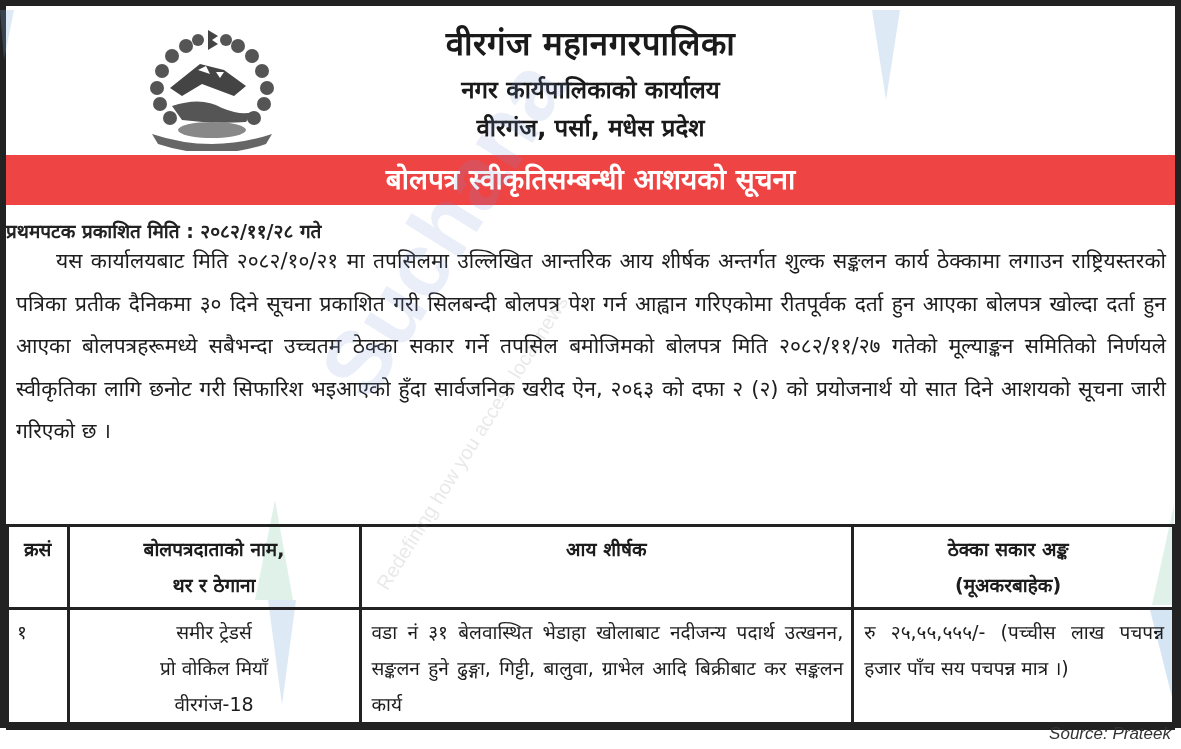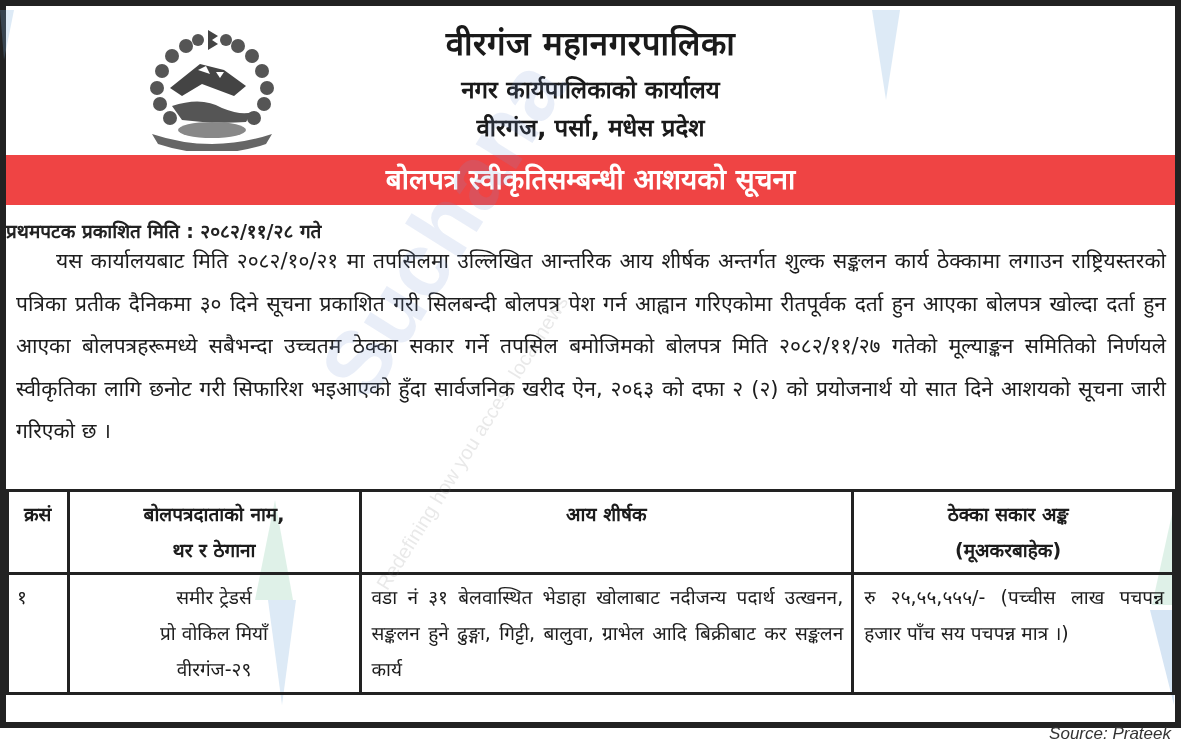--- a/index.html
+++ b/index.html
@@ -13,21 +13,21 @@
     .h1 { top:14px; font-size:33px; letter-spacing:0.5px; }
     .h2 { top:66px; font-size:24px; }
     .h3 { top:104px; font-size:24px; }
     .title-bar { position:absolute; left:6px; top:155px; width:1169px; height:50px; background:#ef4444;
                  color:#ffffff; text-align:center; font-size:28px; font-weight:bold; line-height:50px; }
     .pub-date { position:absolute; left:6px; top:218px; width:1169px; text-align:left;
                 font-size:19px; font-weight:bold; color:#222; }
     .body-text { position:absolute; left:16px; top:240px; width:1150px; font-size:21px; line-height:42.5px;
                  text-align:justify; color:#1c1c1c; font-weight:500; }
     .body-text .indent { display:inline-block; width:40px; }
-    table.results { position:absolute; left:6px; top:489px; width:1169px; border-collapse:collapse;
+    table.results { position:absolute; left:6px; top:524px; width:1169px; border-collapse:collapse;
                     font-size:19px; color:#1c1c1c; }
     table.results th, table.results td { border:3px solid #222; vertical-align:top; padding:0; }
     table.results tr:first-child th { border-top:3px solid #222; }
     table.results th { height:76px; font-weight:bold; text-align:center; line-height:36px; padding-top:4px; }
     table.results td { height:113px; line-height:36px; padding-top:4px; }
     .c1 { width:58px; } .c2 { width:292px; } .c3 { width:496px; } .c4 { width:311px; }
     .th-right { text-align:left; padding-right:10px !important; }
     .td-sn { padding-left:8px !important; }
     .td-center { text-align:center; }
     .td-left { padding-left:10px !important; padding-right:8px !important; text-align:justify; }
@@ -119,21 +119,21 @@
     <th class="c4 th-right">
       <div>ठेक्का सकार अङ्क</div>
       <div>(मूअकरबाहेक)</div>
     </th>
   </tr>
   <tr>
     <td class="td-sn">१</td>
     <td class="td-center">
       <div>समीर ट्रेडर्स</div>
       <div>प्रो वोकिल मियाँ</div>
-      <div>वीरगंज-२९</div>
+      <div>वीरगंज-18</div>
     </td>
     <td class="td-left">वडा नं ३१ बेलवास्थित भेडाहा खोलाबाट नदीजन्य पदार्थ उत्खनन, सङ्कलन हुने ढुङ्गा, गिट्टी, बालुवा, ग्राभेल आदि बिक्रीबाट कर सङ्कलन कार्य</td>
     <td class="td-left">रु २५,५५,५५५/- (पच्चीस लाख पचपन्न हजार पाँच सय पचपन्न मात्र ।)</td>
   </tr>
 </tbody>
   </table>
 
 <div class="watermark">Suchana</div>
 <div class="watermark-tag">Redefining how you access local news</div>
 

